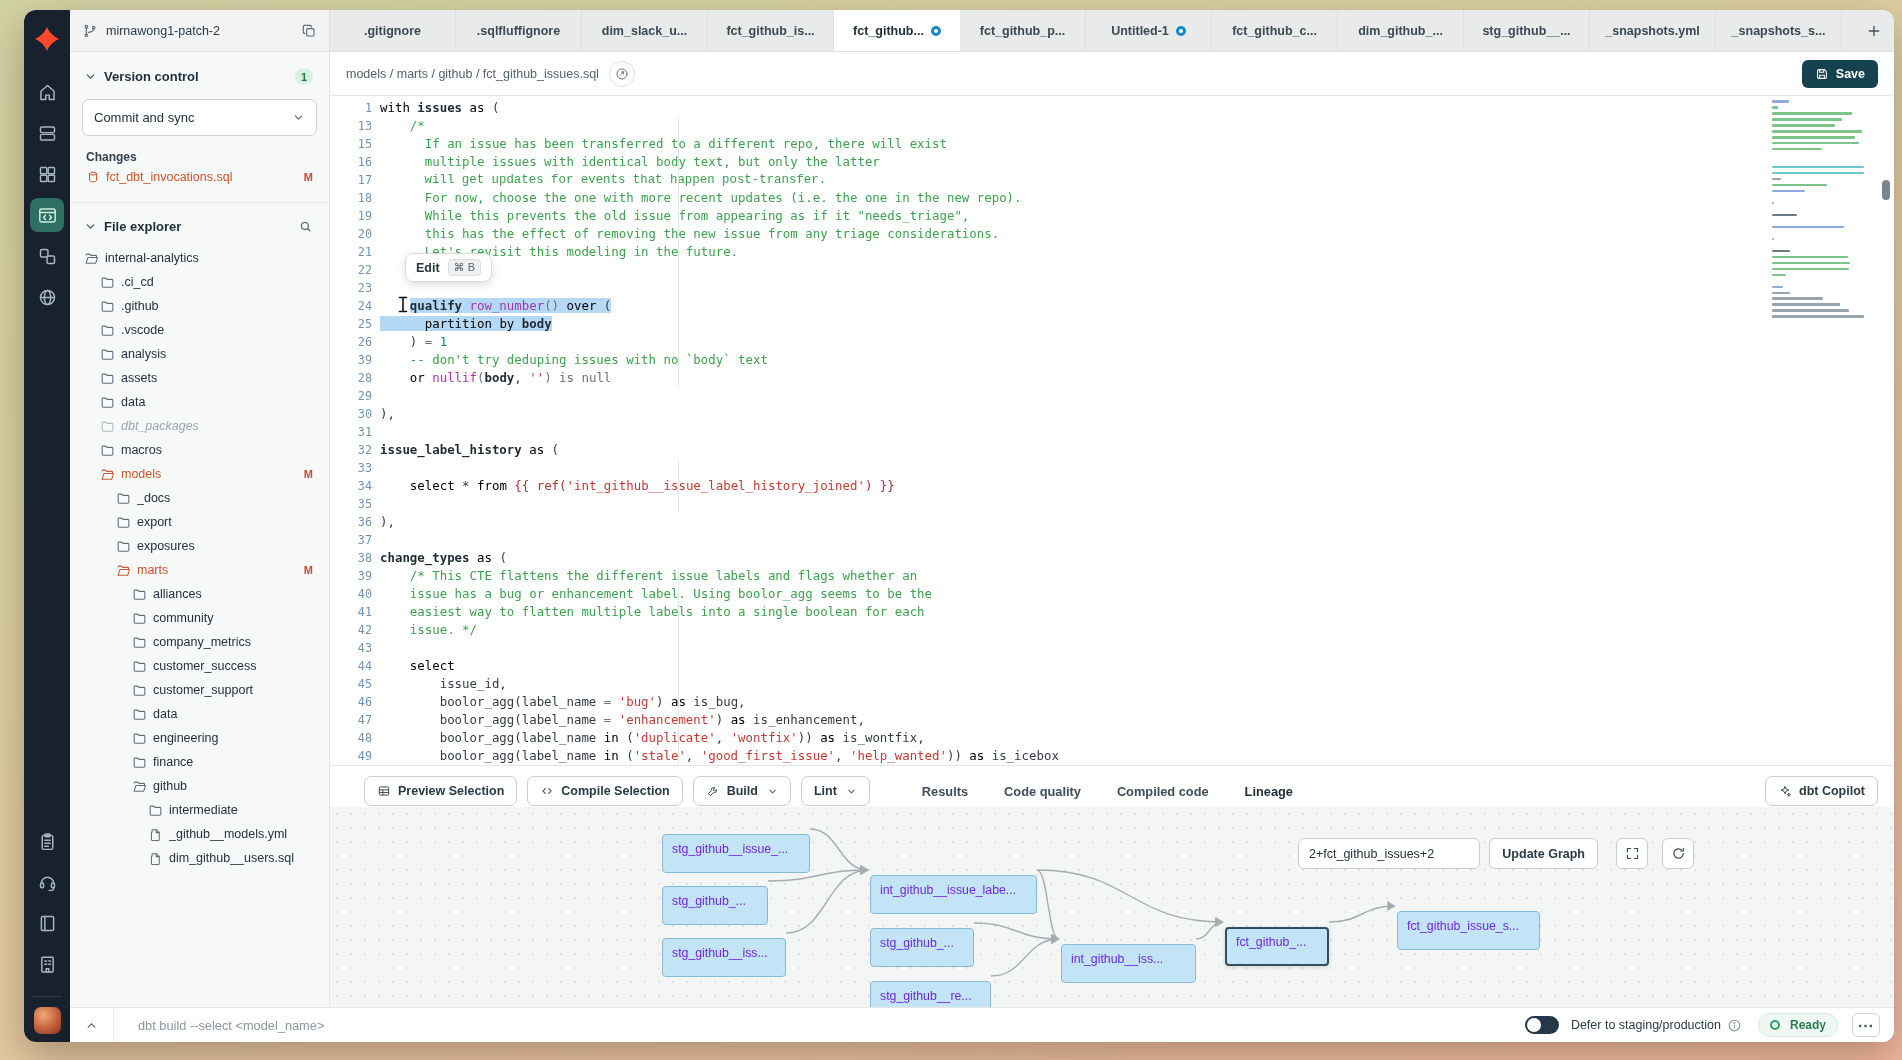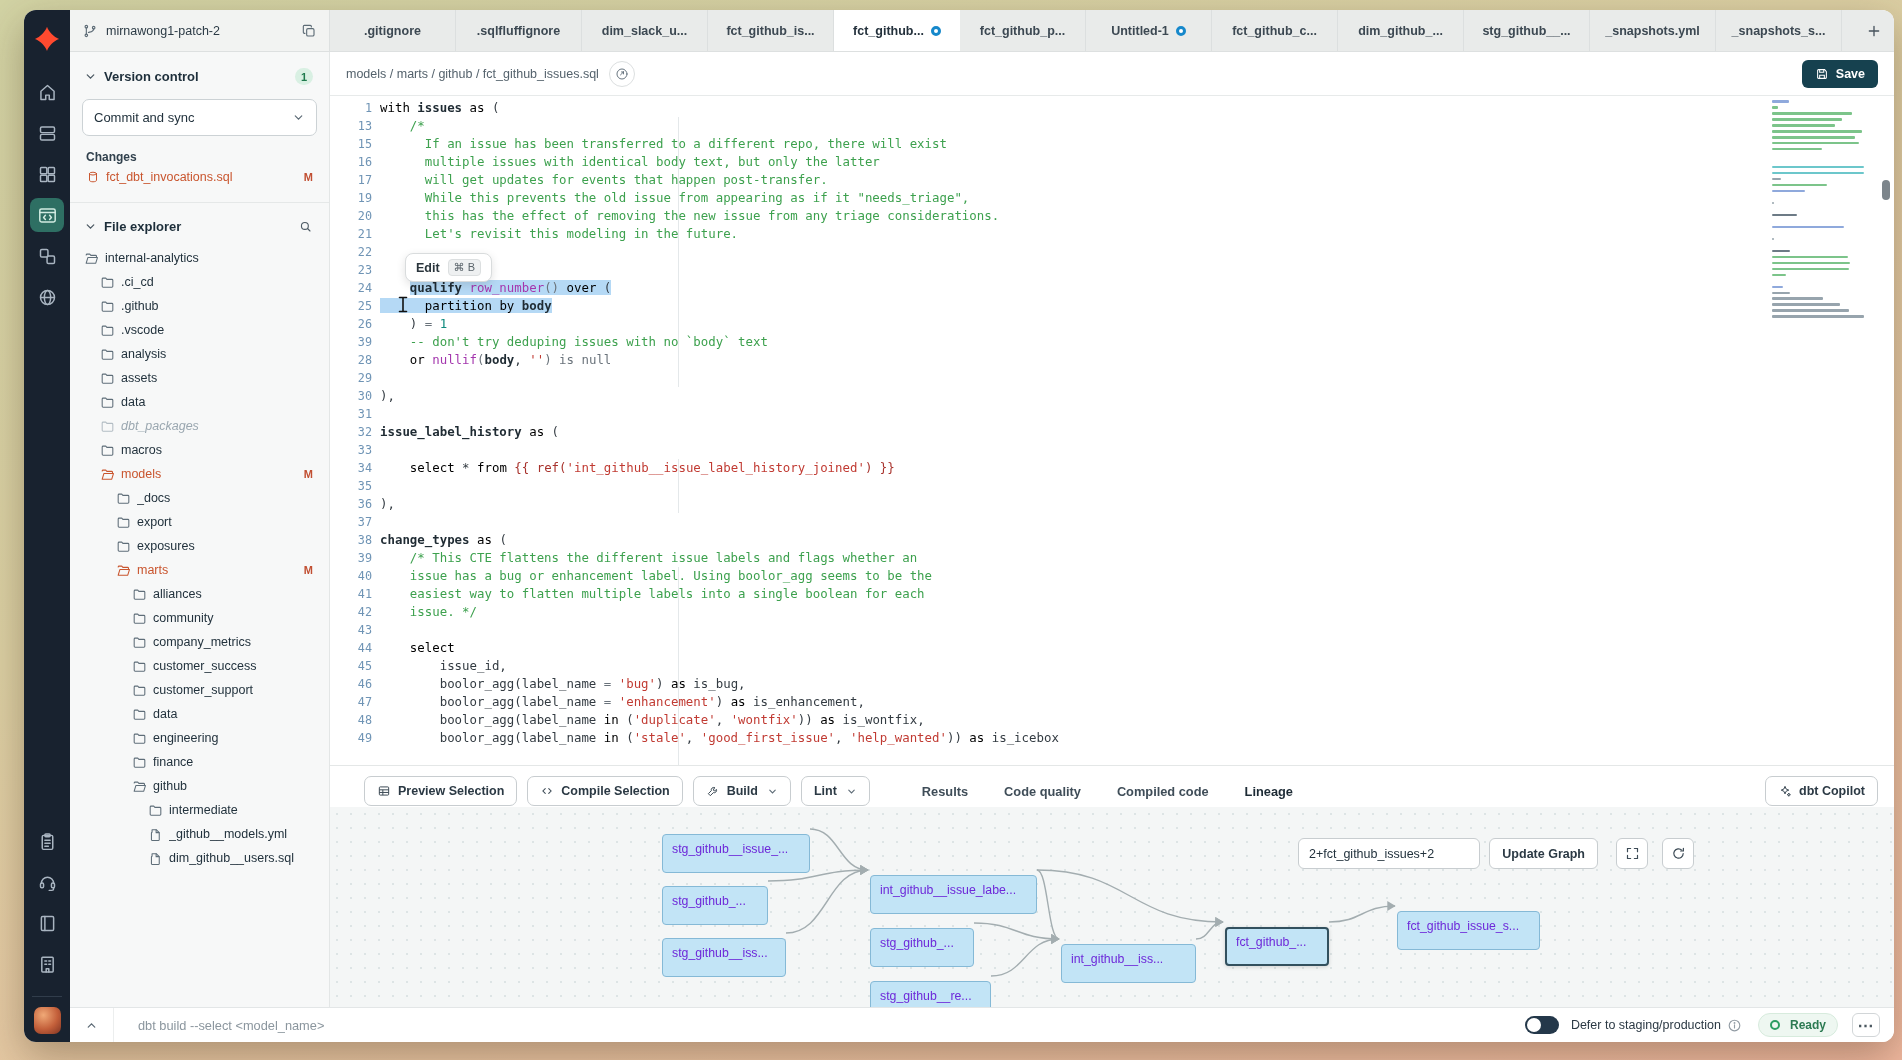--- a/index.html
+++ b/index.html
@@ -511,21 +511,22 @@
       <span>Save</span>
     </div>
   </div>
 
   <div class="editor">
     <div class="codewrap" id="code">
         <div class="cl"><span class="gut">1</span><span class="lc" style="padding-left: 8px;"><span class="code-k">with</span><span class="code-p"> </span><span class="code-i">issues</span><span class="code-p"> </span><span class="code-k">as</span><span class="code-p"> (</span></span></div>
         <div class="cl"><span class="gut">13</span><span class="lc" style="padding-left: 8px;"><span class="code-c">    /*</span></span></div>
         <div class="cl"><span class="gut">15</span><span class="lc" style="padding-left: 8px;"><span class="code-c">      If an issue has been transferred to a different repo, there will exist</span></span></div>
         <div class="cl"><span class="gut">16</span><span class="lc" style="padding-left: 8px;"><span class="code-c">      multiple issues with identical body text, but only the latter</span></span></div>
-        <div class="cl"><span class="gut">17</span><span class="lc" style="padding-left: 8px;"><span class="code-c">      will get updates for events that happen post-transfer.</span></span></div>
+        <div class="cl"><span class="gut">17</span><span class="lc" style="padding-left: 8px; font-family: Liberation Mono, monospace;"><span class="code-c">      will get updates for events that happen post-transfer.</span></span></div>
+        <div class="cl"><span class="gut">18</span><span class="lc" style="padding-left: 8px;"><span class="code-c">      For now, choose the one with more recent updates (i.e. the one in the new repo).</span></span></div>
         <div class="cl"><span class="gut">19</span><span class="lc" style="padding-left: 8px;"><span class="code-c">      While this prevents the old issue from appearing as if it "needs_triage",</span></span></div>
         <div class="cl"><span class="gut">20</span><span class="lc" style="padding-left: 8px;"><span class="code-c">      this has the effect of removing the new issue from any triage considerations.</span></span></div>
         <div class="cl"><span class="gut">21</span><span class="lc" style="padding-left: 8px;"><span class="code-c">      Let's revisit this modeling in the future.</span></span></div>
         <div class="cl"><span class="gut">22</span><span class="lc" style="padding-left: 8px;"></span></div>
         <div class="cl"><span class="gut">23</span><span class="lc" style="padding-left: 8px;"></span></div>
         <div class="cl"><span class="gut">24</span><span class="lc" style="padding-left: 8px;"><span class="code-p">    </span><span class="code-i selbg">qualify</span><span class="code-p selbg"> </span><span class="code-f selbg">row_number</span><span class="code-o selbg">()</span><span class="code-p selbg"> </span><span class="code-k selbg">over</span><span class="code-p selbg"> (</span></span></div>
         <div class="cl"><span class="gut">25</span><span class="lc" style="padding-left: 8px;"><span class="code-p selbg">      </span><span class="code-k selbg">partition</span><span class="code-p selbg"> </span><span class="code-k selbg">by</span><span class="code-p selbg"> </span><span class="code-i selbg">body</span></span></div>
         <div class="cl"><span class="gut">26</span><span class="lc" style="padding-left: 8px;"><span class="code-p">    ) </span><span class="code-o">=</span><span class="code-p"> </span><span class="code-n">1</span></span></div>
         <div class="cl"><span class="gut">39</span><span class="lc" style="padding-left: 8px;"><span class="code-c">    -- don't try deduping issues with no `body` text</span></span></div>
         <div class="cl"><span class="gut">28</span><span class="lc" style="padding-left: 8px;"><span class="code-p">    </span><span class="code-k">or</span><span class="code-p"> </span><span class="code-f">nullif</span><span class="code-o">(</span><span class="code-i">body</span><span class="code-p">, </span><span class="code-s">''</span><span class="code-o">)</span><span class="code-p"> </span><span class="code-o">is null</span></span></div>

